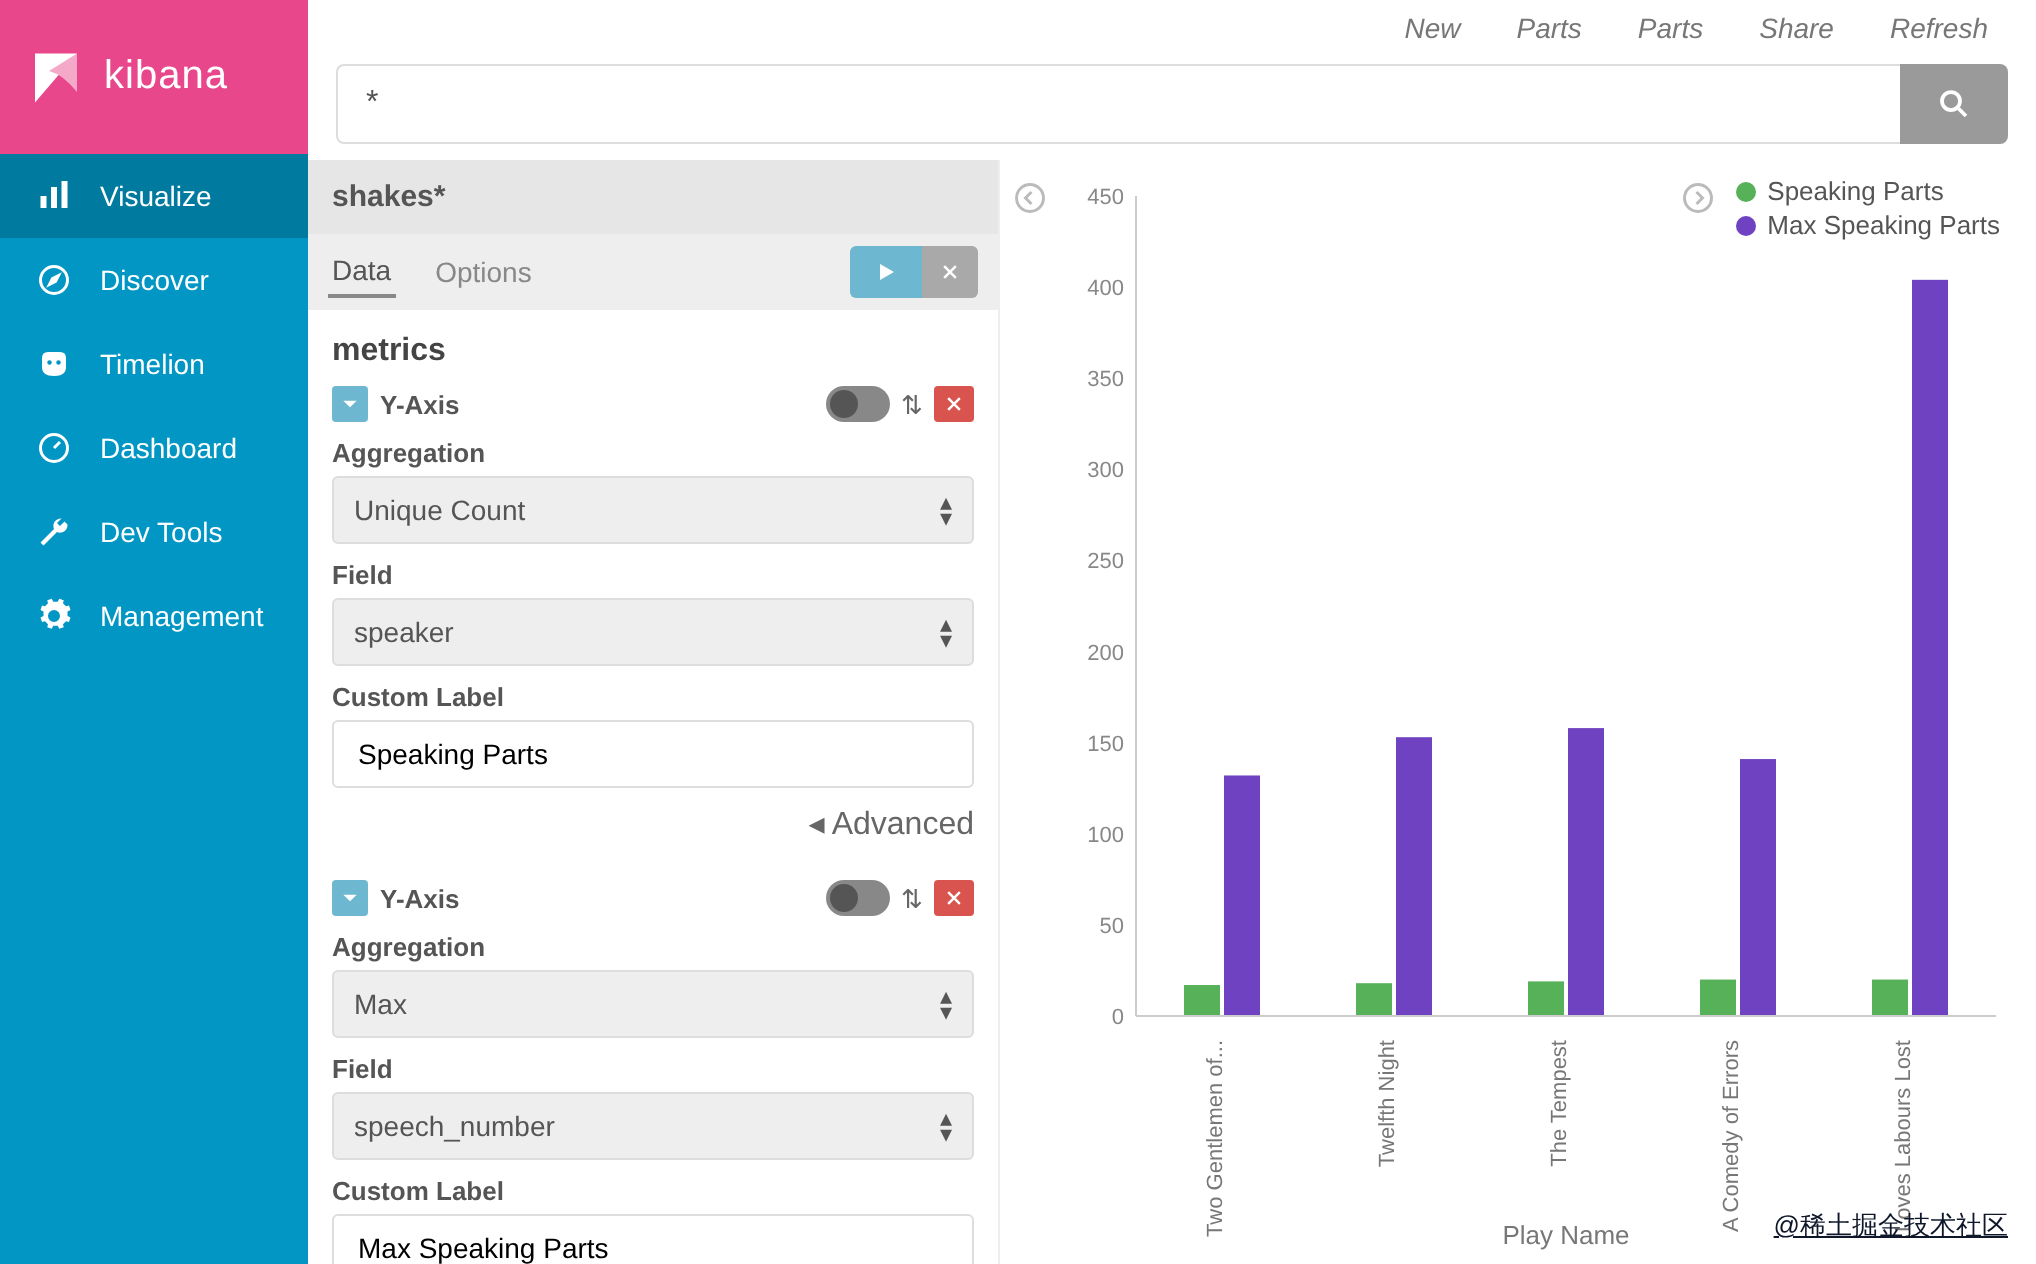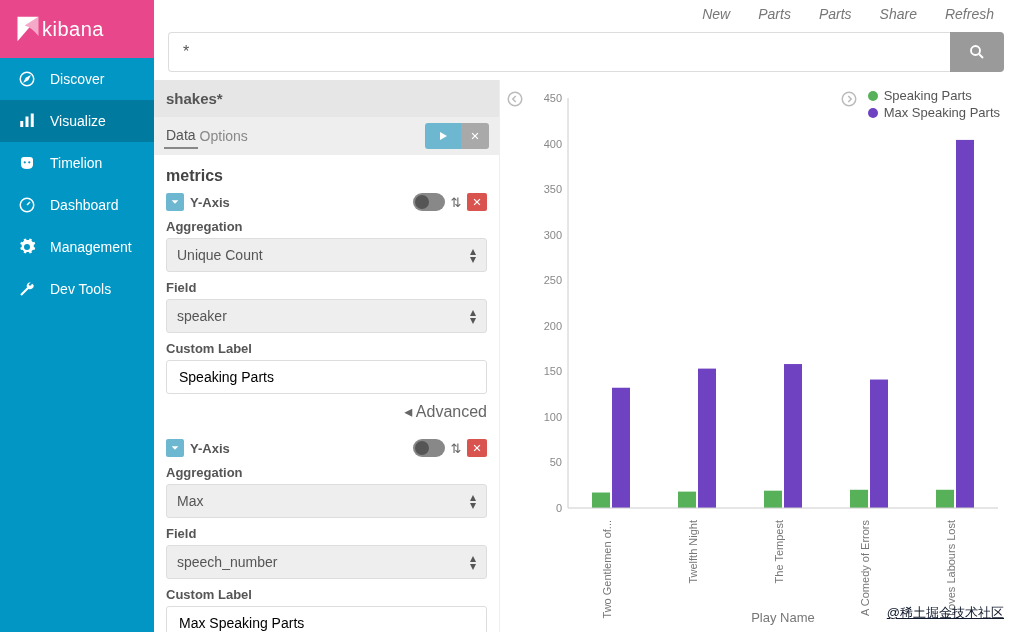--- a/index.html
+++ b/index.html
@@ -1,42 +1,42 @@
 <!DOCTYPE html>
 <html><head>
 <meta charset="utf-8">
 <style>
 * { box-sizing: border-box; margin: 0; padding: 0; font-family: -apple-system, BlinkMacSystemFont, "Segoe UI", Helvetica, Arial, sans-serif; }
 html, body { width: 1018px; height: 632px; overflow: hidden; background: #fff; }
 .app { display: flex; width: 100%; height: 100%; }
 
 
 .sidebar { width: 160px; background: #0296c4; color: #fff; display: flex; flex-direction: column; }
-.logo { height: 58px; background: #e8478b; display: flex; align-items: center; padding: 0 14px; }
+.logo { height: 77px; background: #e8478b; display: flex; align-items: center; padding: 0 14px; gap: 10px; }
 .logo-mark { width: 28px; height: 28px; }
 .logo-text { font-size: 20px; font-weight: 400; letter-spacing: 0.5px; }
 .nav { flex: 1; }
 .nav-item { display: flex; align-items: center; gap: 14px; padding: 12px 18px; font-size: 14px; cursor: pointer; }
 .nav-item.active { background: #017aa0; }
 .nav-icon { width: 18px; height: 18px; display:flex; align-items:center; justify-content:center; }
 .collapse { display: flex; align-items: center; gap: 14px; padding: 14px 18px; font-size: 14px; cursor: pointer; }
 
 
 .main { flex: 1; display: flex; flex-direction: column; }
 .topbar { display: flex; justify-content: flex-end; gap: 28px; padding: 6px 24px 2px; font-size: 14px; color: #777; font-style: italic; }
 .topbar span { cursor: pointer; }
 .searchbar { display: flex; padding: 8px 14px; gap: 0; }
 .search-input { flex: 1; height: 40px; border: 1px solid #ddd; border-right: none; border-radius: 4px 0 0 4px; padding: 0 14px; font-size: 16px; color: #555; }
 .search-btn { width: 54px; height: 40px; background: #9a9a9a; border: none; border-radius: 0 4px 4px 0; display:flex; align-items:center; justify-content:center; cursor:pointer; }
 
 
 .content { flex: 1; display: flex; min-height: 0; }
 .panel { width: 346px; display: flex; flex-direction: column; border-right: 1px solid #eee; }
 .panel-header { background: #e6e6e6; padding: 10px 12px; font-size: 15px; font-weight: 600; color: #555; display:flex; justify-content:space-between; align-items:center; }
-.panel-tabs { background: #eee; display: flex; align-items: center; padding: 6px 10px; font-size: 14px; color: #888; }
+.panel-tabs { background: #eee; display: flex; align-items: center; padding: 6px 10px; gap: 18px; font-size: 14px; color: #888; }
 .panel-tabs .tab { cursor:pointer; padding: 4px 2px; }
 .panel-tabs .tab.active { color: #555; border-bottom: 2px solid #888; }
 .panel-tabs .actions { margin-left: auto; display:flex; }
 .play-btn { background: #6db7d1; width: 36px; height: 26px; border-radius: 3px 0 0 3px; display:flex; align-items:center; justify-content:center; cursor:pointer; }
 .close-btn { background: #a9a9a9; width: 28px; height: 26px; border-radius: 0 3px 3px 0; display:flex; align-items:center; justify-content:center; cursor:pointer; color:#fff; }
 .panel-body { flex: 1; overflow-y: auto; padding: 8px 12px; font-size: 13px; color: #555; }
 .section-title { font-size: 16px; font-weight: 700; margin: 4px 0 8px; color:#444; }
 .metric-block { margin-bottom: 18px; }
 .axis-row { display:flex; align-items:center; gap:6px; margin-bottom:6px; }
 .axis-toggle { width:18px; height:18px; background:#6db7d1; border-radius:2px; display:flex; align-items:center; justify-content:center; color:#fff; cursor:pointer; }
@@ -69,73 +69,73 @@
 
   <div class="sidebar">
     <div class="logo">
       <svg class="logo-mark" viewBox="0 0 32 32">
           <path d="M4 2 L28 2 L4 30 Z" fill="#fff"></path>
           <path d="M12 12 L28 2 L28 24 Q20 14 12 12 Z" fill="#f5a9c8"></path>
         </svg>
       <span class="logo-text">kibana</span>
     </div>
     <div class="nav">
-      <div class="nav-item">
-        <span class="nav-icon">
-            <svg width="18" height="18" viewBox="0 0 24 24" fill="none" stroke="#fff" stroke-width="2">
-              <circle cx="12" cy="12" r="9"></circle>
-              <path d="M15 9 L11 11 L9 15 L13 13 Z" fill="#fff"></path>
-            </svg>
-          </span>
-        <span>Discover</span>
-      </div>
       <div class="nav-item active">
         <span class="nav-icon">
             <svg width="18" height="18" viewBox="0 0 24 24" fill="#fff">
               <rect x="3" y="12" width="4" height="8"></rect>
               <rect x="10" y="6" width="4" height="14"></rect>
               <rect x="17" y="2" width="4" height="18"></rect>
             </svg>
           </span>
         <span>Visualize</span>
       </div>
       <div class="nav-item">
         <span class="nav-icon">
+            <svg width="18" height="18" viewBox="0 0 24 24" fill="none" stroke="#fff" stroke-width="2">
+              <circle cx="12" cy="12" r="9"></circle>
+              <path d="M15 9 L11 11 L9 15 L13 13 Z" fill="#fff"></path>
+            </svg>
+          </span>
+        <span>Discover</span>
+      </div>
+      <div class="nav-item">
+        <span class="nav-icon">
             <svg width="18" height="18" viewBox="0 0 24 24" fill="#fff">
               <path d="M4 8 Q4 4 8 4 L16 4 Q20 4 20 8 L20 14 Q20 20 12 20 Q4 20 4 14 Z"></path>
               <circle cx="9" cy="11" r="1.5" fill="#0296c4"></circle>
               <circle cx="15" cy="11" r="1.5" fill="#0296c4"></circle>
             </svg>
           </span>
         <span>Timelion</span>
       </div>
       <div class="nav-item">
         <span class="nav-icon">
             <svg width="18" height="18" viewBox="0 0 24 24" fill="none" stroke="#fff" stroke-width="2">
               <circle cx="12" cy="12" r="9"></circle>
               <path d="M12 12 L16 8"></path>
             </svg>
           </span>
         <span>Dashboard</span>
       </div>
       <div class="nav-item">
         <span class="nav-icon">
             <svg width="18" height="18" viewBox="0 0 24 24" fill="#fff">
+              <path d="M21 7a5 5 0 01-7 5L5 21l-2-2 9-9a5 5 0 015-7l-3 3 2 2 3-3z"></path>
+            </svg>
+          </span>
+        <span>Dev Tools</span>
+      </div>
+      <div class="nav-item">
+        <span class="nav-icon">
+            <svg width="18" height="18" viewBox="0 0 24 24" fill="#fff">
               <path d="M12 8a4 4 0 100 8 4 4 0 000-8zm9 4l2 1-1 3-2-.5-2 2 .5 2-3 1-1-2h-3l-1 2-3-1 .5-2-2-2-2 .5-1-3 2-1v-3l-2-1 1-3 2 .5 2-2-.5-2 3-1 1 2h3l1-2 3 1-.5 2 2 2 2-.5 1 3-2 1z"></path>
             </svg>
           </span>
         <span>Management</span>
-      </div>
-      <div class="nav-item">
-        <span class="nav-icon">
-            <svg width="18" height="18" viewBox="0 0 24 24" fill="#fff">
-              <path d="M21 7a5 5 0 01-7 5L5 21l-2-2 9-9a5 5 0 015-7l-3 3 2 2 3-3z"></path>
-            </svg>
-          </span>
-        <span>Dev Tools</span>
       </div>
     </div>
   </div>
 
   <div class="main">
     <div class="topbar">
       <span>New</span>
       <span>Parts</span>
       <span>Parts</span>
       <span>Share</span>

